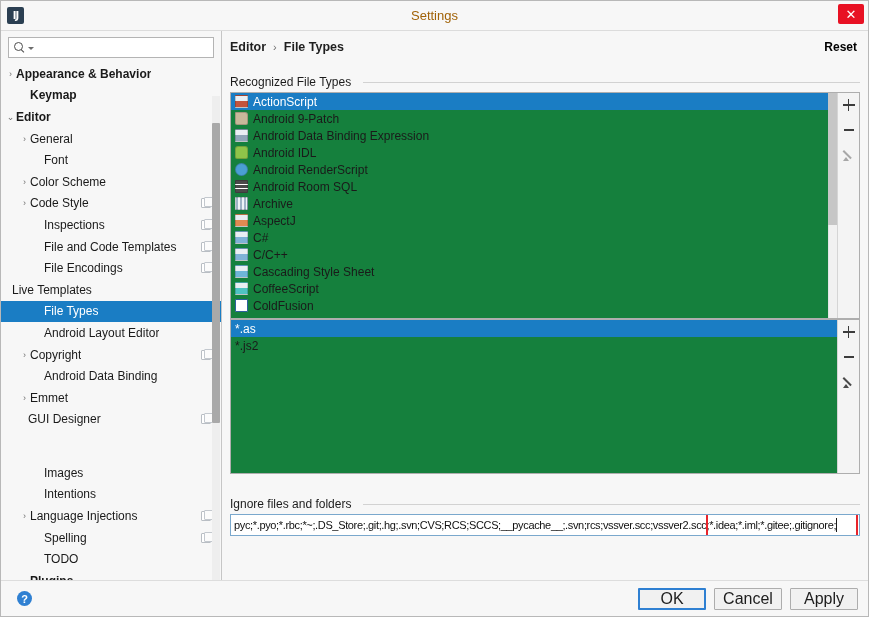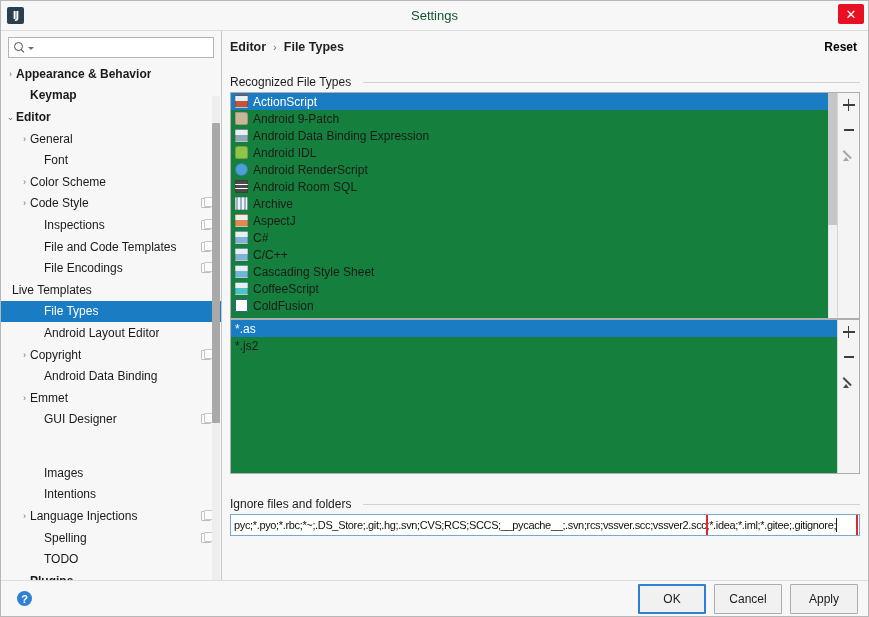--- a/index.html
+++ b/index.html
@@ -43,21 +43,21 @@
     align-items: center;
     justify-content: center;
     font-family: "DejaVu Sans", sans-serif;
     letter-spacing: -1px;
   }
   #title-text {
     position: absolute;
     left: 0; right: 0;
     text-align: center;
     font-size: 13px;
-    color: #14532d;
+    color: #a16207;
   }
   #close-btn {
     position: absolute;
     right: 4px; top: 3px;
     width: 26px; height: 20px;
     background: #e81123;
     color: #ffffff;
     display: flex;
     align-items: center;
     justify-content: center;
@@ -410,24 +410,24 @@
     cursor: pointer;
   }
   #dialog-buttons {
     position: absolute;
     right: 10px;
     display: flex;
     gap: 8px;
   }
   .dlg-btn {
     min-width: 68px;
-    height: 30px;
+    height: 22px;
     background: #f1f1f1;
     border: 1px solid #adadad;
-    font-size: 12px;
+    font-size: 16px;
     color: #1c1c1c;
     display: flex;
     align-items: center;
     justify-content: center;
     cursor: pointer;
     border-radius: 1px;
   }
   .dlg-btn.default {
     border: 2px solid #2f80d2;
     background: #f1f1f1;
@@ -517,21 +517,21 @@
             <span class="scope-icon"></span>
           </div>
           <div class="tree-row" style="padding-left: 32px;">
             <span class="arrow"></span>
             <span class="label">Android Data Binding</span>
           </div>
           <div class="tree-row" style="padding-left: 18px;">
             <span class="arrow">›</span>
             <span class="label">Emmet</span>
           </div>
-          <div class="tree-row" style="padding-left: 32px;">
+          <div class="tree-row" style="padding-left: 16px;">
             <span class="arrow"></span>
             <span class="label">GUI Designer</span>
             <span class="scope-icon"></span>
           </div>
           <div class="tree-row" style="padding-left: 32px; margin-top: 32px;">
             <span class="arrow"></span>
             <span class="label">Images</span>
           </div>
           <div class="tree-row" style="padding-left: 32px;">
             <span class="arrow"></span>

